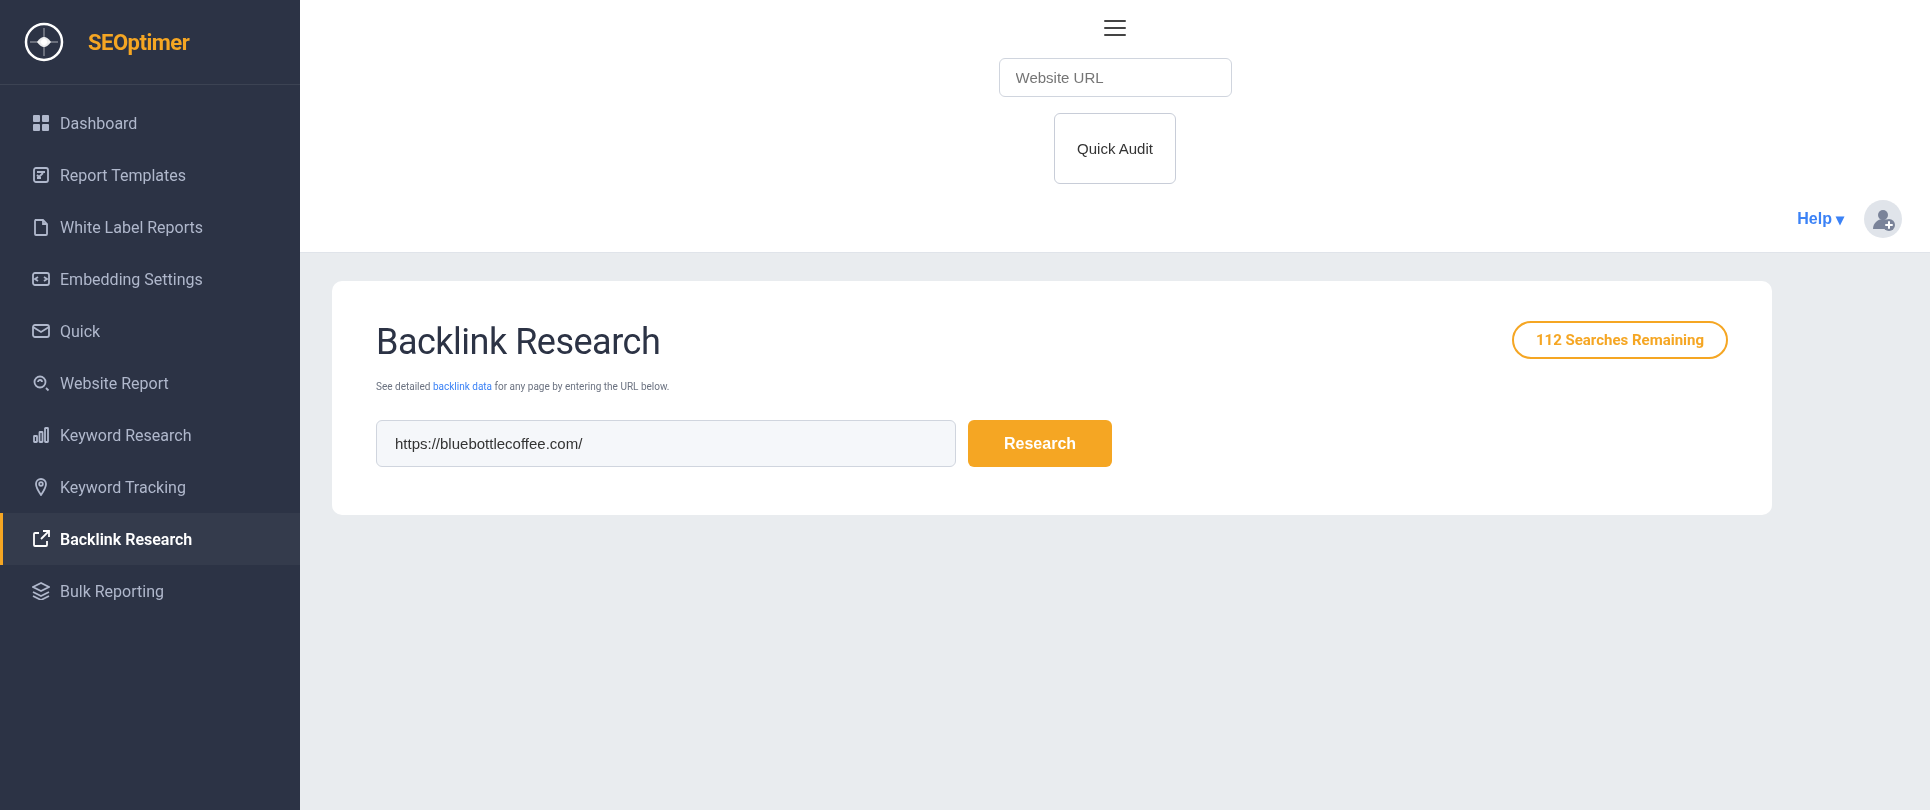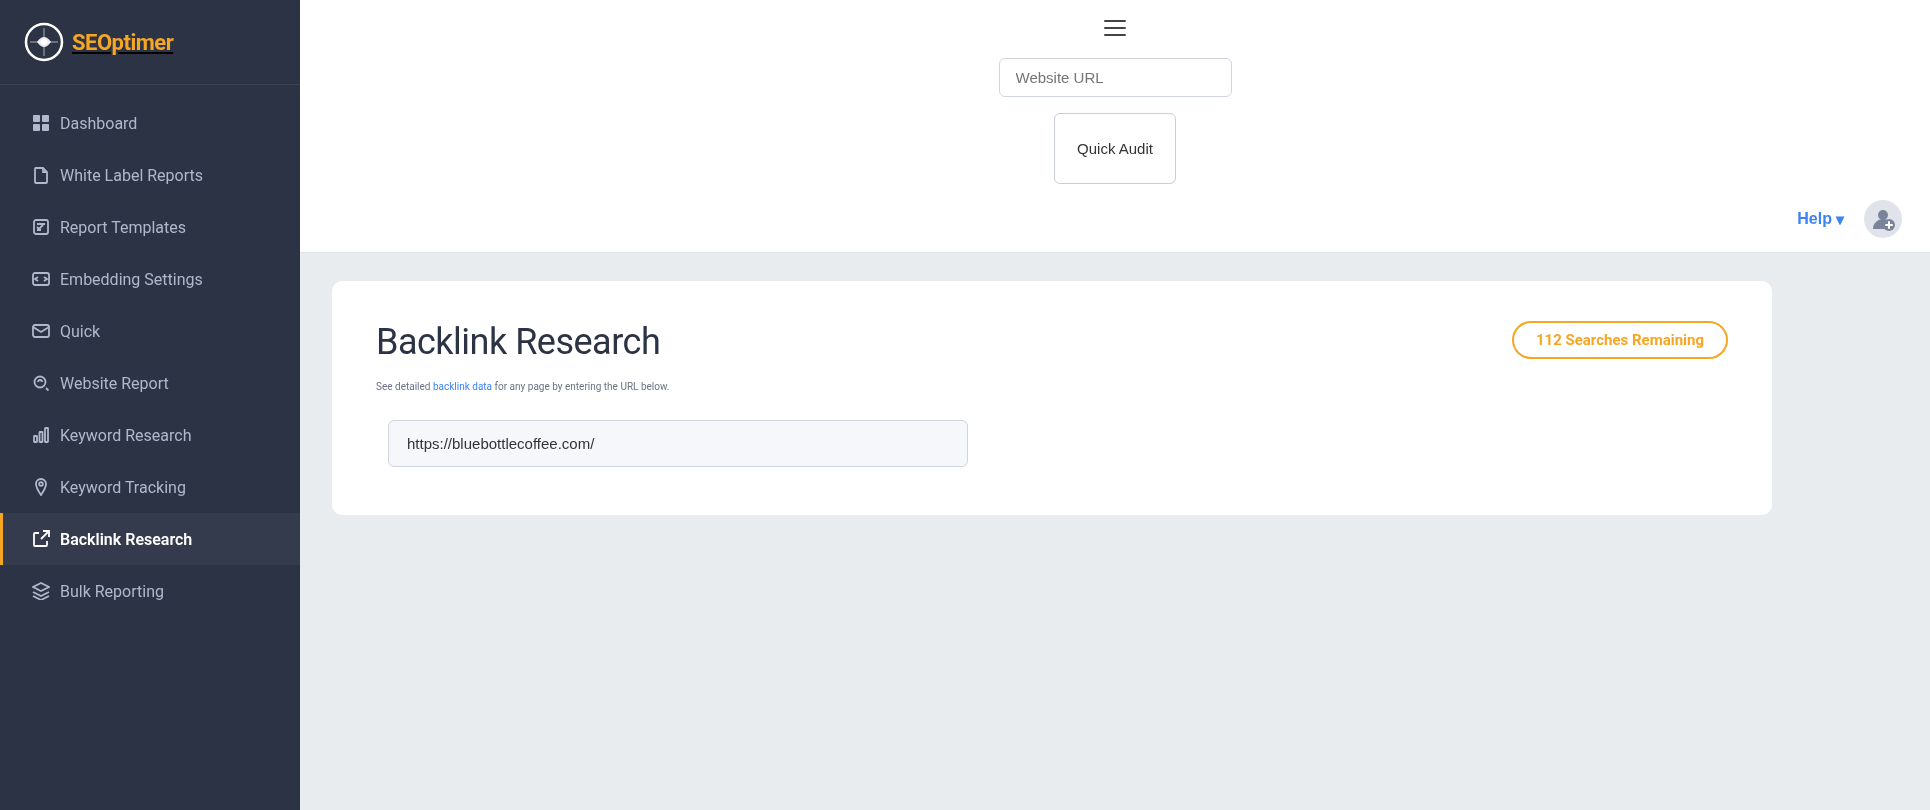--- a/index.html
+++ b/index.html
@@ -12,23 +12,22 @@
       background: #2c3345;
       display: flex;
       flex-direction: column;
       height: 100%;
       overflow-y: auto;
     }
     .sidebar-logo {
       padding: 22px 24px;
       display: flex;
       align-items: center;
-      gap: 8px;
+      gap: 24px;
       border-bottom: 1px solid rgba(255,255,255,0.08);
-      text-decoration: underline;
     }
     .logo-icon {
       width: 40px;
       height: 40px;
       color: #fff;
     }
     .logo-text {
       color: #fff;
       font-size: 22px;
       font-weight: 700;
@@ -197,21 +196,20 @@
     }
     .subtitle {
       color: #6b7280;
       font-size: 10px;
       margin-bottom: 28px;
     }
     .subtitle a { color: #3b82f6; text-decoration: none; }
     .search-row {
       display: flex;
       gap: 12px;
-      margin-left: 12px;
     }
     .url-field {
       border: 1.5px solid #d0d5de;
       border-radius: 6px;
       padding: 14px 18px;
       font-size: 15px;
       color: #333;
       width: 580px;
       outline: none;
       background: #f5f7fa;
@@ -253,37 +251,37 @@
             <rect x="10" y="1" width="7" height="7" rx="1"></rect>
             <rect x="1" y="10" width="7" height="7" rx="1"></rect>
             <rect x="10" y="10" width="7" height="7" rx="1"></rect>
           </svg>
       </span>
       <span>Dashboard</span>
     </div>
 
     <div class="nav-item">
       <span class="nav-icon">
+        <svg width="18" height="18" viewBox="0 0 18 18" fill="none" stroke="currentColor" stroke-width="1.8">
+            <rect x="2" y="2" width="14" height="14" rx="2"></rect>
+            <path d="M5 9 l2 2 4-4"></path>
+            <path d="M5 6h8M5 12h4"></path>
+          </svg>
+      </span>
+      <span>Report Templates</span>
+    </div>
+
+    <div class="nav-item">
+      <span class="nav-icon">
         <svg width="16" height="18" viewBox="0 0 16 18" fill="none" stroke="currentColor" stroke-width="1.8">
             <path d="M2 2h8l4 4v10a1 1 0 01-1 1H3a1 1 0 01-1-1V3a1 1 0 011-1z"></path>
             <path d="M10 2v4h4"></path>
           </svg>
       </span>
       <span>White Label Reports</span>
-    </div>
-
-    <div class="nav-item">
-      <span class="nav-icon">
-        <svg width="18" height="18" viewBox="0 0 18 18" fill="none" stroke="currentColor" stroke-width="1.8">
-            <rect x="2" y="2" width="14" height="14" rx="2"></rect>
-            <path d="M5 9 l2 2 4-4"></path>
-            <path d="M5 6h8M5 12h4"></path>
-          </svg>
-      </span>
-      <span>Report Templates</span>
     </div>
 
     <div class="nav-item">
       <span class="nav-icon">
         <svg width="18" height="18" viewBox="0 0 18 18" fill="none" stroke="currentColor" stroke-width="1.8">
             <rect x="1" y="3" width="16" height="12" rx="2"></rect>
             <path d="M6 7l-3 2 3 2M12 7l3 2-3 2"></path>
           </svg>
       </span>
       <span>Embedding Settings</span>
@@ -396,17 +394,18 @@
         <h1 class="page-title">Backlink Research</h1>
         <div class="searches-badge">112 Searches Remaining</div>
       </div>
 
       <p class="subtitle">
         <span>See detailed </span><a href="#">backlink data</a><span> for any page by entering the URL below.</span>
       </p>
 
       <div class="search-row">
         <input type="text" class="url-field" value="https://bluebottlecoffee.com/" style="">
+        <button class="research-btn">Research</button>
       </div>
 
     </div>
   </div>
 </div>
 
 </body></html>

